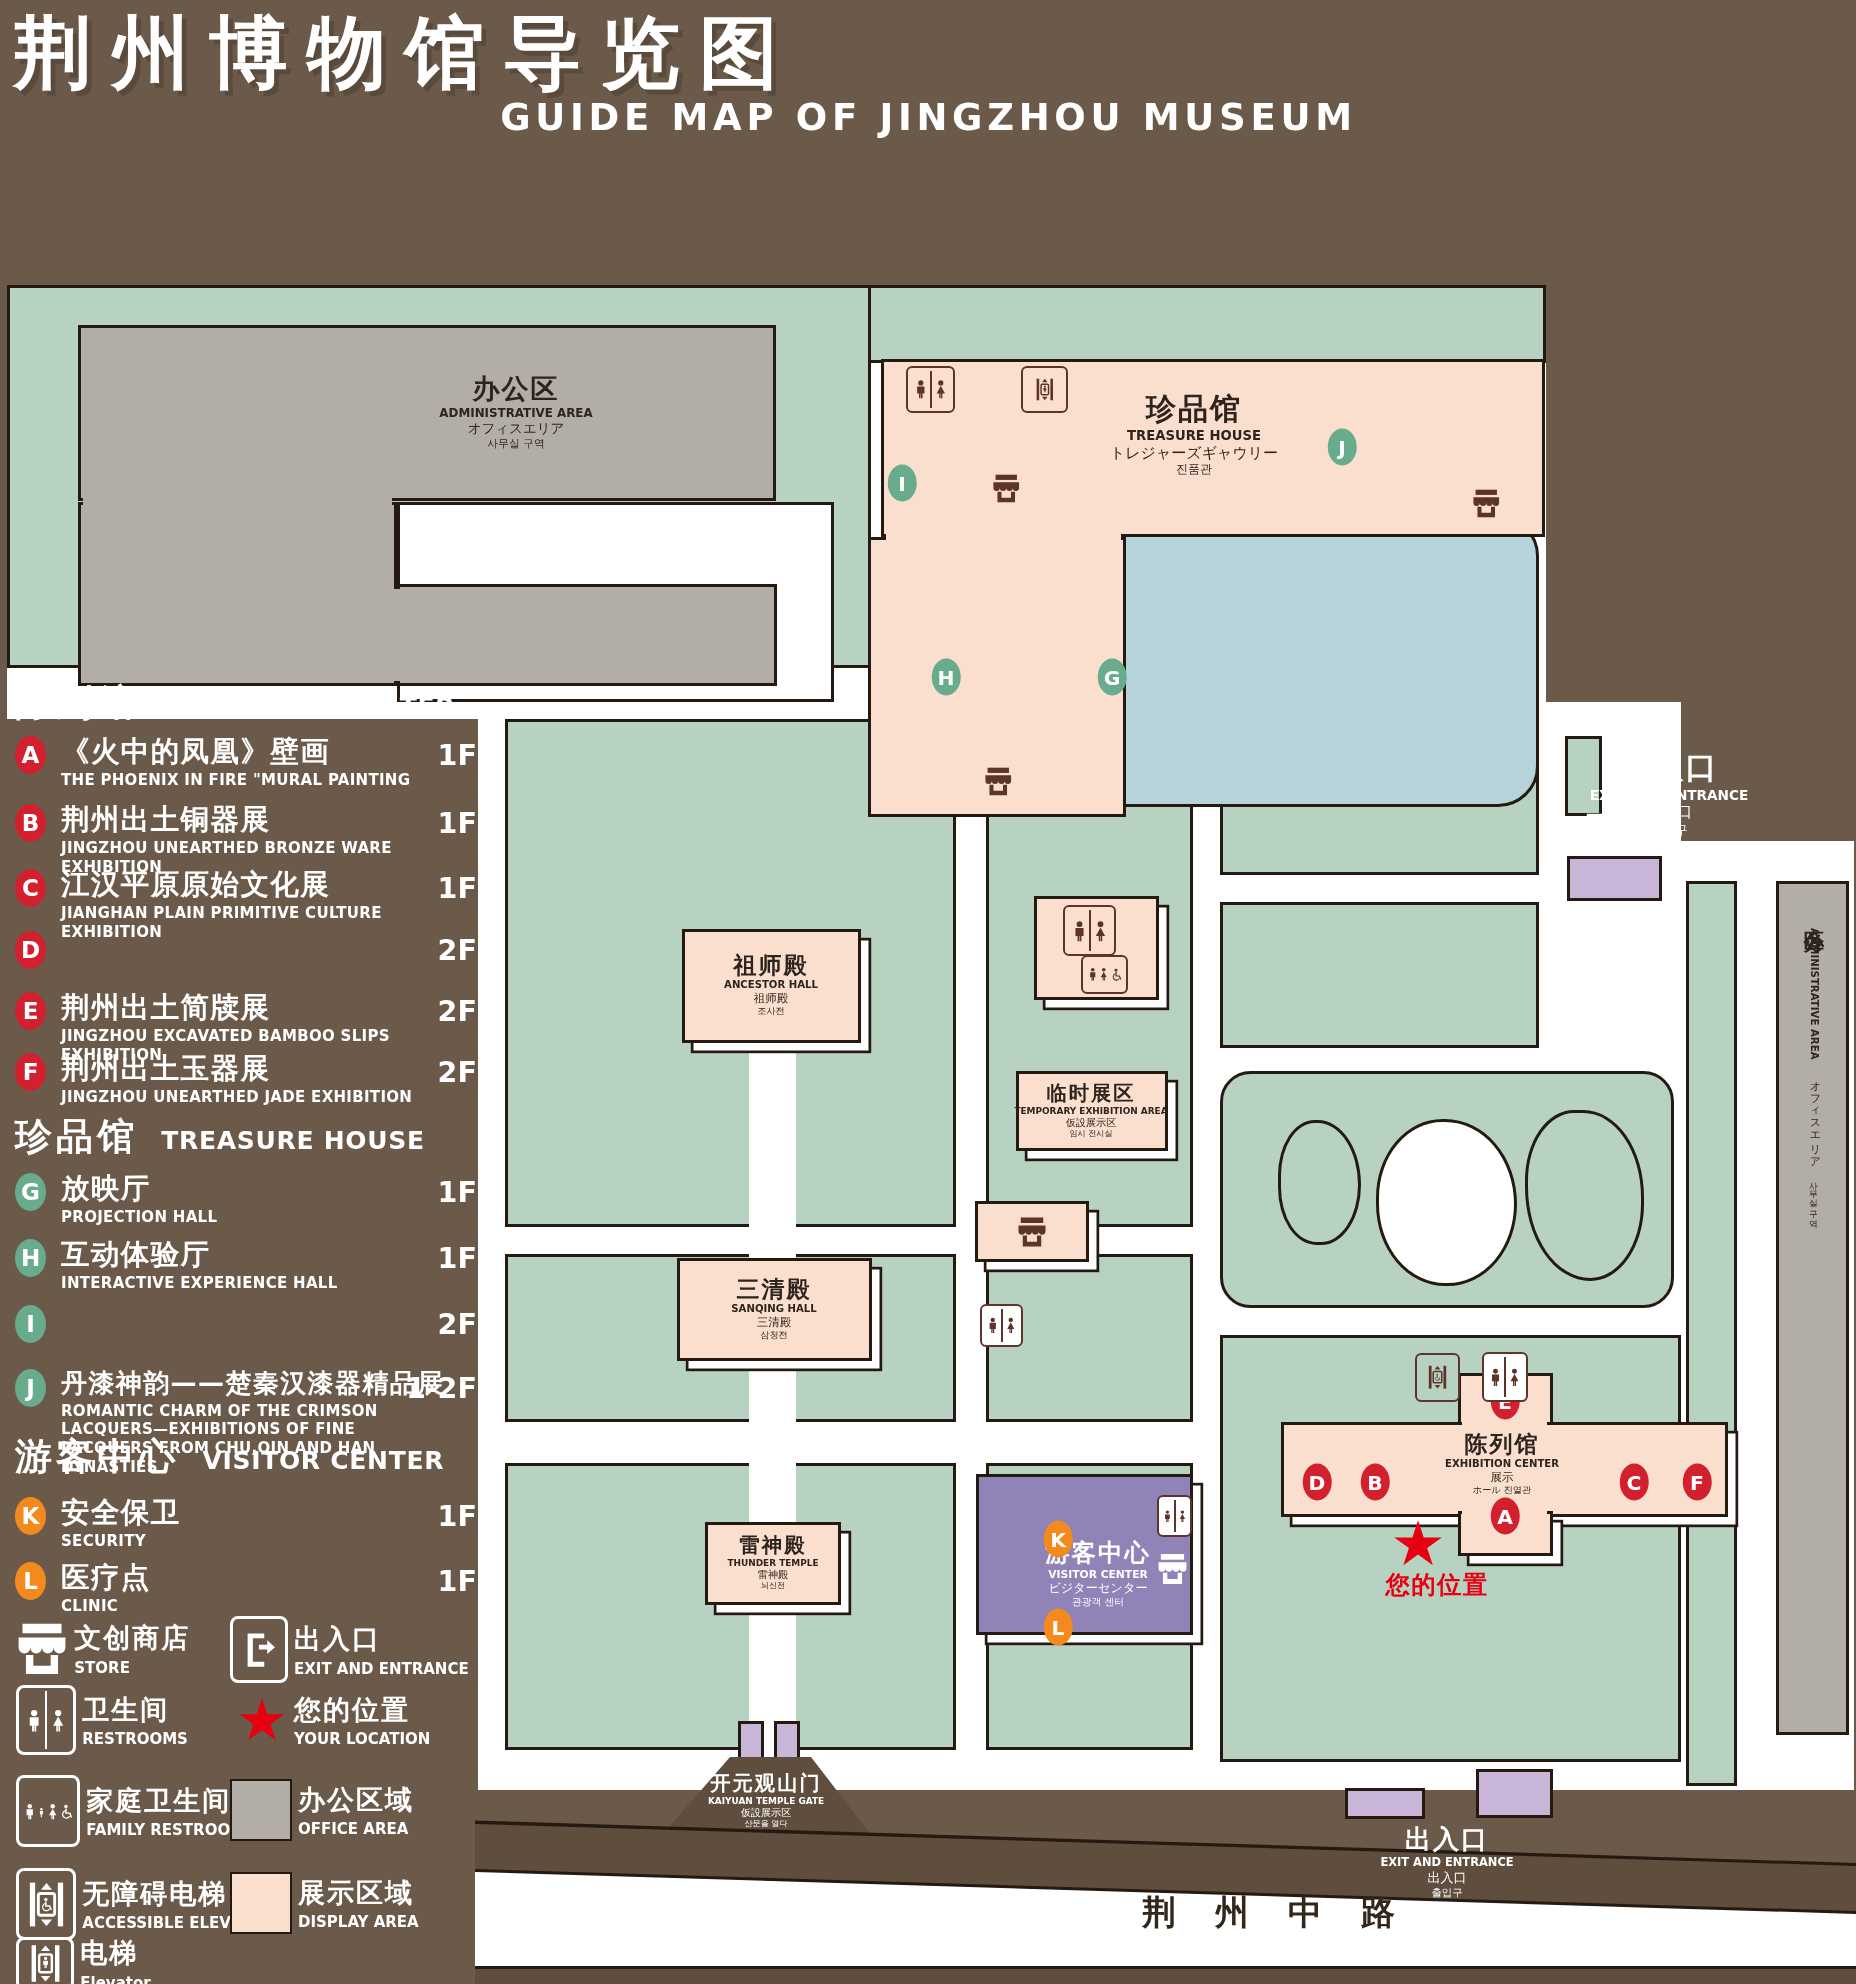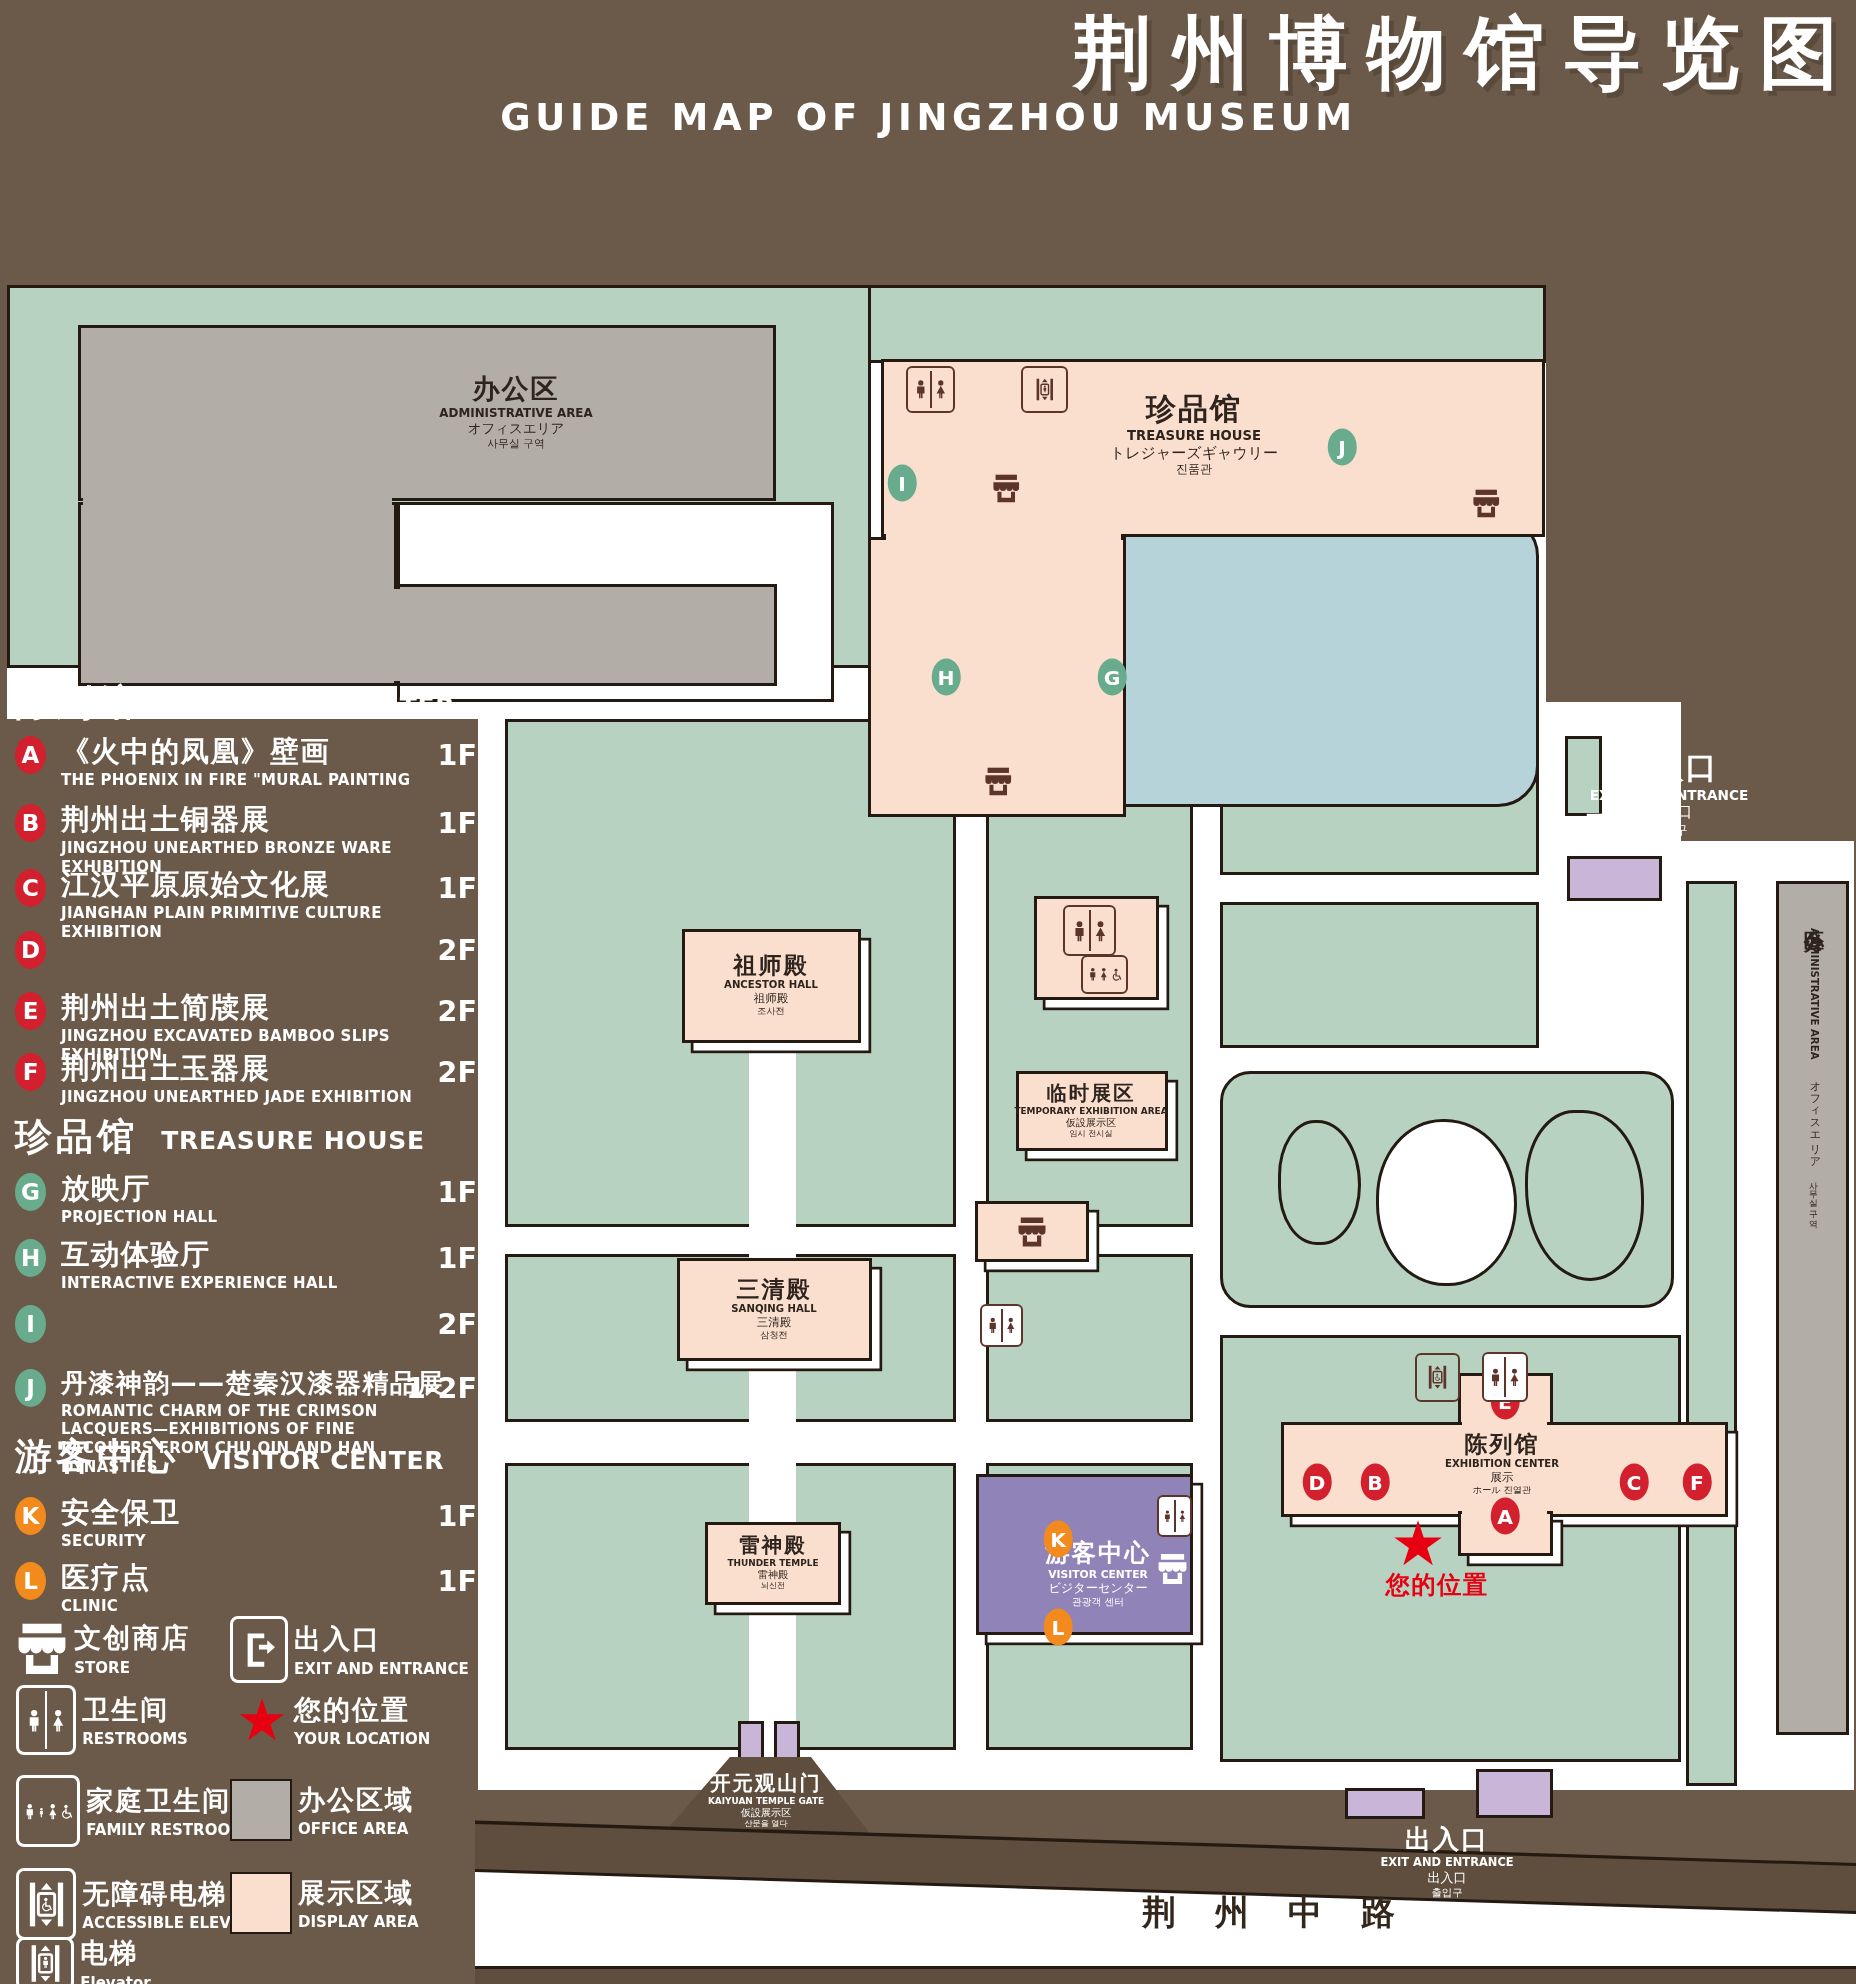--- a/index.html
+++ b/index.html
@@ -9,21 +9,21 @@
   .ol{border:3.4px solid #241a12;}
   .green{background:#b8d2c1;}
   .pink{background:#fadfce;}
   .gray{background:#b2ada6;}
   .white{background:#ffffff;}
   .purple{background:#9083b7;}
   .lav{background:#c8b5d8;}
   .lakec{background:#b7d3da;}
   .shadow{box-shadow:9.5px 9.5px 0 -2px #ffffff,9.5px 9.5px 0 0.7px #241a12;}
   
-  .title{position:absolute;top:1.4px;left:0;right:0;text-align:right;font-weight:800;
+  .title{position:absolute;top:1.4px;left:0;right:0;text-align:left;font-weight:800;
          font-size:79px;letter-spacing:19px;text-shadow:4.7px 4.7px 0 rgba(30,20,10,.22);margin-left:13px;}
   .subtitle{position:absolute;top:96px;left:0;right:0;text-align:center;font-weight:700;
          font-size:37px;letter-spacing:4.7px;}
   
   .lg-header{position:absolute;left:15px;display:flex;align-items:baseline;gap:23px;white-space:nowrap;}
   .lg-header .h-zh{font-size:37px;font-weight:800;letter-spacing:4.1px;}
   .lg-header .h-en{font-size:25px;font-weight:800;letter-spacing:0.7px;}
   .lg-item{position:absolute;left:15px;width:466px;}
   .badge{display:flex;align-items:center;justify-content:center;width:31px;height:38px;
          border-radius:50%;color:#fff;font-weight:800;font-size:23px;flex:none;}

